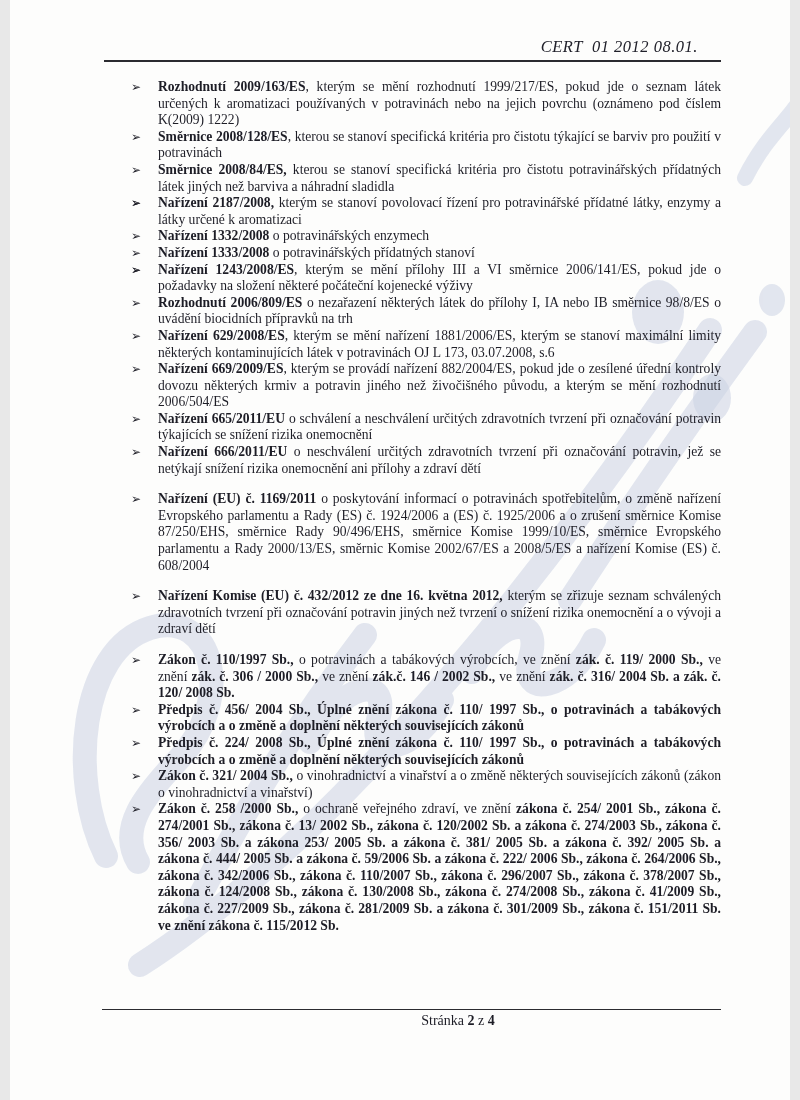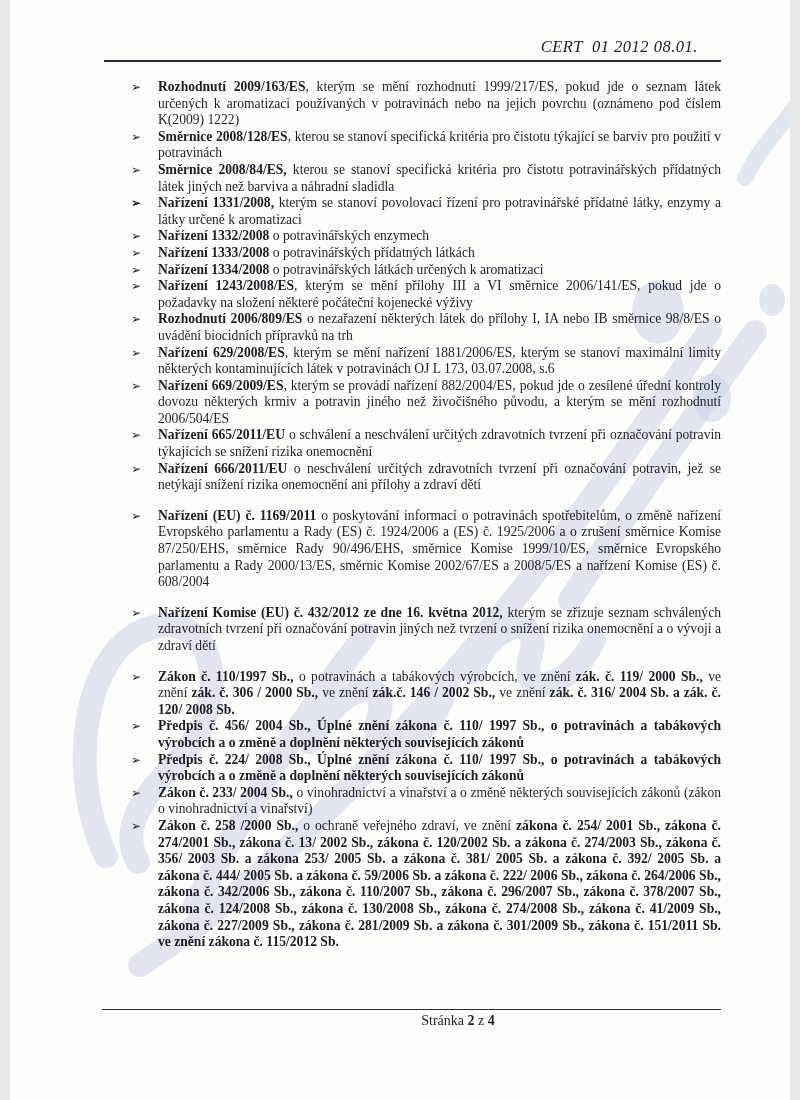--- a/index.html
+++ b/index.html
@@ -83,36 +83,36 @@
   </svg>
 
   <div class="header-text">CERT  01 2012 08.01.</div>
   <div class="header-rule"></div>
 
   <ul class="reg-list">
       <li class="reg-item"><span class="marker">➢</span><span><span class="b">Rozhodnutí 2009/163/ES</span><span class="r">, kterým se mění rozhodnutí 1999/217/ES, pokud jde o seznam látek určených k aromatizaci používaných v potravinách nebo na jejich povrchu (oznámeno pod číslem K(2009) 1222)</span></span></li>
       <li class="reg-item"><span class="marker">➢</span><span><span class="b">Směrnice 2008/128/ES</span><span class="r">, kterou se stanoví specifická kritéria pro čistotu týkající se barviv pro použití v potravinách</span></span></li>
       <li class="reg-item"><span class="marker">➢</span><span><span class="b">Směrnice 2008/84/ES,</span><span class="r"> kterou se stanoví specifická kritéria pro čistotu potravinářských přídatných látek jiných než barviva a náhradní sladidla</span></span></li>
       <li class="reg-item"><span class="marker">➢</span></li>
-      <li class="reg-item"><span class="marker">➢</span><span><span class="b">Nařízení 1331/2008,</span><span class="r"> kterým se stanoví povolovací řízení pro potravinářské přídatné látky, enzymy a látky určené k aromatizaci</span></span></li>
+      <li class="reg-item"><span class="marker">➢</span><span><span class="b">Nařízení 2187/2008,</span><span class="r"> kterým se stanoví povolovací řízení pro potravinářské přídatné látky, enzymy a látky určené k aromatizaci</span></span></li>
       <li class="reg-item"><span class="marker">➢</span><span><span class="b">Nařízení 1332/2008</span><span class="r"> o potravinářských enzymech</span></span></li>
-      <li class="reg-item"><span class="marker">➢</span><span><span class="b">Nařízení 1333/2008</span><span class="r"> o potravinářských přídatných látkách</span></span></li>
-      <li class="reg-item"><span class="marker">➢</span><span><span class="b">Nařízení 1334/2008</span><span class="r"> o potravinářských látkách určených k aromatizaci</span></span></li>
+      <li class="reg-item"><span class="marker">➢</span><span><span class="b">Nařízení 1333/2008</span><span class="r"> o potravinářských přídatných stanoví</span></span></li>
+      <li class="reg-item"><span class="marker">➢</span></li>
       <li class="reg-item"><span class="marker">➢</span><span><span class="b">Nařízení 1243/2008/ES</span><span class="r">, kterým se mění přílohy III a VI směrnice 2006/141/ES, pokud jde o požadavky na složení některé počáteční kojenecké výživy</span></span></li>
       <li class="reg-item"><span class="marker">➢</span><span><span class="b">Rozhodnutí 2006/809/ES</span><span class="r"> o nezařazení některých látek do přílohy I, IA nebo IB směrnice 98/8/ES o uvádění biocidních přípravků na trh</span></span></li>
       <li class="reg-item"><span class="marker">➢</span><span><span class="b">Nařízení 629/2008/ES</span><span class="r">, kterým se mění nařízení 1881/2006/ES, kterým se stanoví maximální limity některých kontaminujících látek v potravinách  OJ L 173, 03.07.2008, s.6</span></span></li>
       <li class="reg-item"><span class="marker">➢</span><span><span class="b">Nařízení 669/2009/ES</span><span class="r">, kterým se provádí nařízení  882/2004/ES, pokud jde o zesílené úřední kontroly dovozu některých krmiv a potravin jiného než živočišného původu, a kterým se mění rozhodnutí 2006/504/ES</span></span></li>
       <li class="reg-item"><span class="marker">➢</span><span><span class="b">Nařízení 665/2011/EU</span><span class="r"> o schválení a neschválení určitých zdravotních tvrzení při označování potravin týkajících se snížení rizika onemocnění</span></span></li>
       <li class="reg-item"><span class="marker">➢</span><span><span class="b">Nařízení 666/2011/EU</span><span class="r"> o neschválení určitých zdravotních tvrzení při označování potravin, jež se netýkají snížení rizika onemocnění ani přílohy a zdraví dětí</span></span></li>
       <li class="reg-item gap"><span class="marker">➢</span><span><span class="b">Nařízení (EU) č. 1169/2011</span><span class="r">  o poskytování informací o potravinách spotřebitelům, o změně nařízení Evropského parlamentu a Rady (ES) č. 1924/2006 a (ES) č. 1925/2006 a o zrušení směrnice Komise 87/250/EHS, směrnice Rady 90/496/EHS, směrnice Komise 1999/10/ES, směrnice Evropského parlamentu a Rady 2000/13/ES, směrnic Komise 2002/67/ES a 2008/5/ES a nařízení Komise (ES) č. 608/2004</span></span></li>
       <li class="reg-item gap"><span class="marker">➢</span><span><span class="b">Nařízení Komise (EU) č. 432/2012  ze dne 16. května 2012,</span><span class="r"> kterým se zřizuje seznam schválených zdravotních tvrzení při označování potravin jiných než tvrzení o snížení rizika onemocnění a o vývoji a zdraví dětí</span></span></li>
       <li class="reg-item gap"><span class="marker">➢</span><span><span class="b">Zákon č. 110/1997 Sb.,</span><span class="r"> o potravinách a tabákových výrobcích, ve znění </span><span class="b">zák. č. 119/ 2000 Sb.,</span><span class="r"> ve znění </span><span class="b">zák. č. 306 / 2000 Sb.,</span><span class="r"> ve znění </span><span class="b">zák.č. 146 / 2002 Sb.,</span><span class="r"> ve znění </span><span class="b">zák. č. 316/ 2004 Sb. a zák. č. 120/ 2008 Sb.</span></span></li>
       <li class="reg-item"><span class="marker">➢</span><span><span class="b">Předpis č. 456/ 2004 Sb., Úplné znění zákona č. 110/ 1997 Sb., o potravinách a tabákových výrobcích a o změně a doplnění některých souvisejících zákonů</span></span></li>
       <li class="reg-item"><span class="marker">➢</span><span><span class="b">Předpis č. 224/ 2008 Sb., Úplné znění zákona č. 110/ 1997 Sb., o potravinách a tabákových výrobcích a o změně a doplnění některých souvisejících zákonů</span></span></li>
-      <li class="reg-item"><span class="marker">➢</span><span><span class="b">Zákon č. 233/ 2004 Sb.,</span><span class="r"> o vinohradnictví a vinařství a o změně některých souvisejících zákonů (zákon o vinohradnictví a vinařství)</span></span></li>
+      <li class="reg-item"><span class="marker">➢</span><span><span class="b">Zákon č. 321/ 2004 Sb.,</span><span class="r"> o vinohradnictví a vinařství a o změně některých souvisejících zákonů (zákon o vinohradnictví a vinařství)</span></span></li>
       <li class="reg-item"><span class="marker">➢</span><span><span class="b">Zákon č. 258 /2000 Sb.,</span><span class="r"> o ochraně veřejného zdraví, ve znění </span><span class="b">zákona č. 254/ 2001 Sb., zákona č. 274/2001 Sb., zákona č. 13/ 2002 Sb., zákona č. 120/2002 Sb. a zákona č. 274/2003 Sb., zákona č. 356/ 2003 Sb. a zákona 253/ 2005 Sb. a zákona č. 381/ 2005 Sb. a zákona č. 392/ 2005 Sb. a zákona č. 444/ 2005 Sb. a zákona č. 59/2006 Sb. a zákona č. 222/ 2006 Sb., zákona č. 264/2006 Sb., zákona č. 342/2006 Sb., zákona č. 110/2007 Sb., zákona č. 296/2007 Sb., zákona č. 378/2007 Sb., zákona č. 124/2008 Sb., zákona č. 130/2008 Sb., zákona č. 274/2008 Sb., zákona č. 41/2009 Sb., zákona č. 227/2009 Sb., zákona č. 281/2009 Sb. a zákona č. 301/2009 Sb., zákona č. 151/2011 Sb. ve znění zákona č. 115/2012 Sb.</span></span></li>
     </ul>
 
   <div class="footer-rule"></div>
   <div class="page-footer">
     <span>Stránka</span>
     <span class="b">2</span>
     <span>z</span>
     <span class="b">4</span>
   </div>

